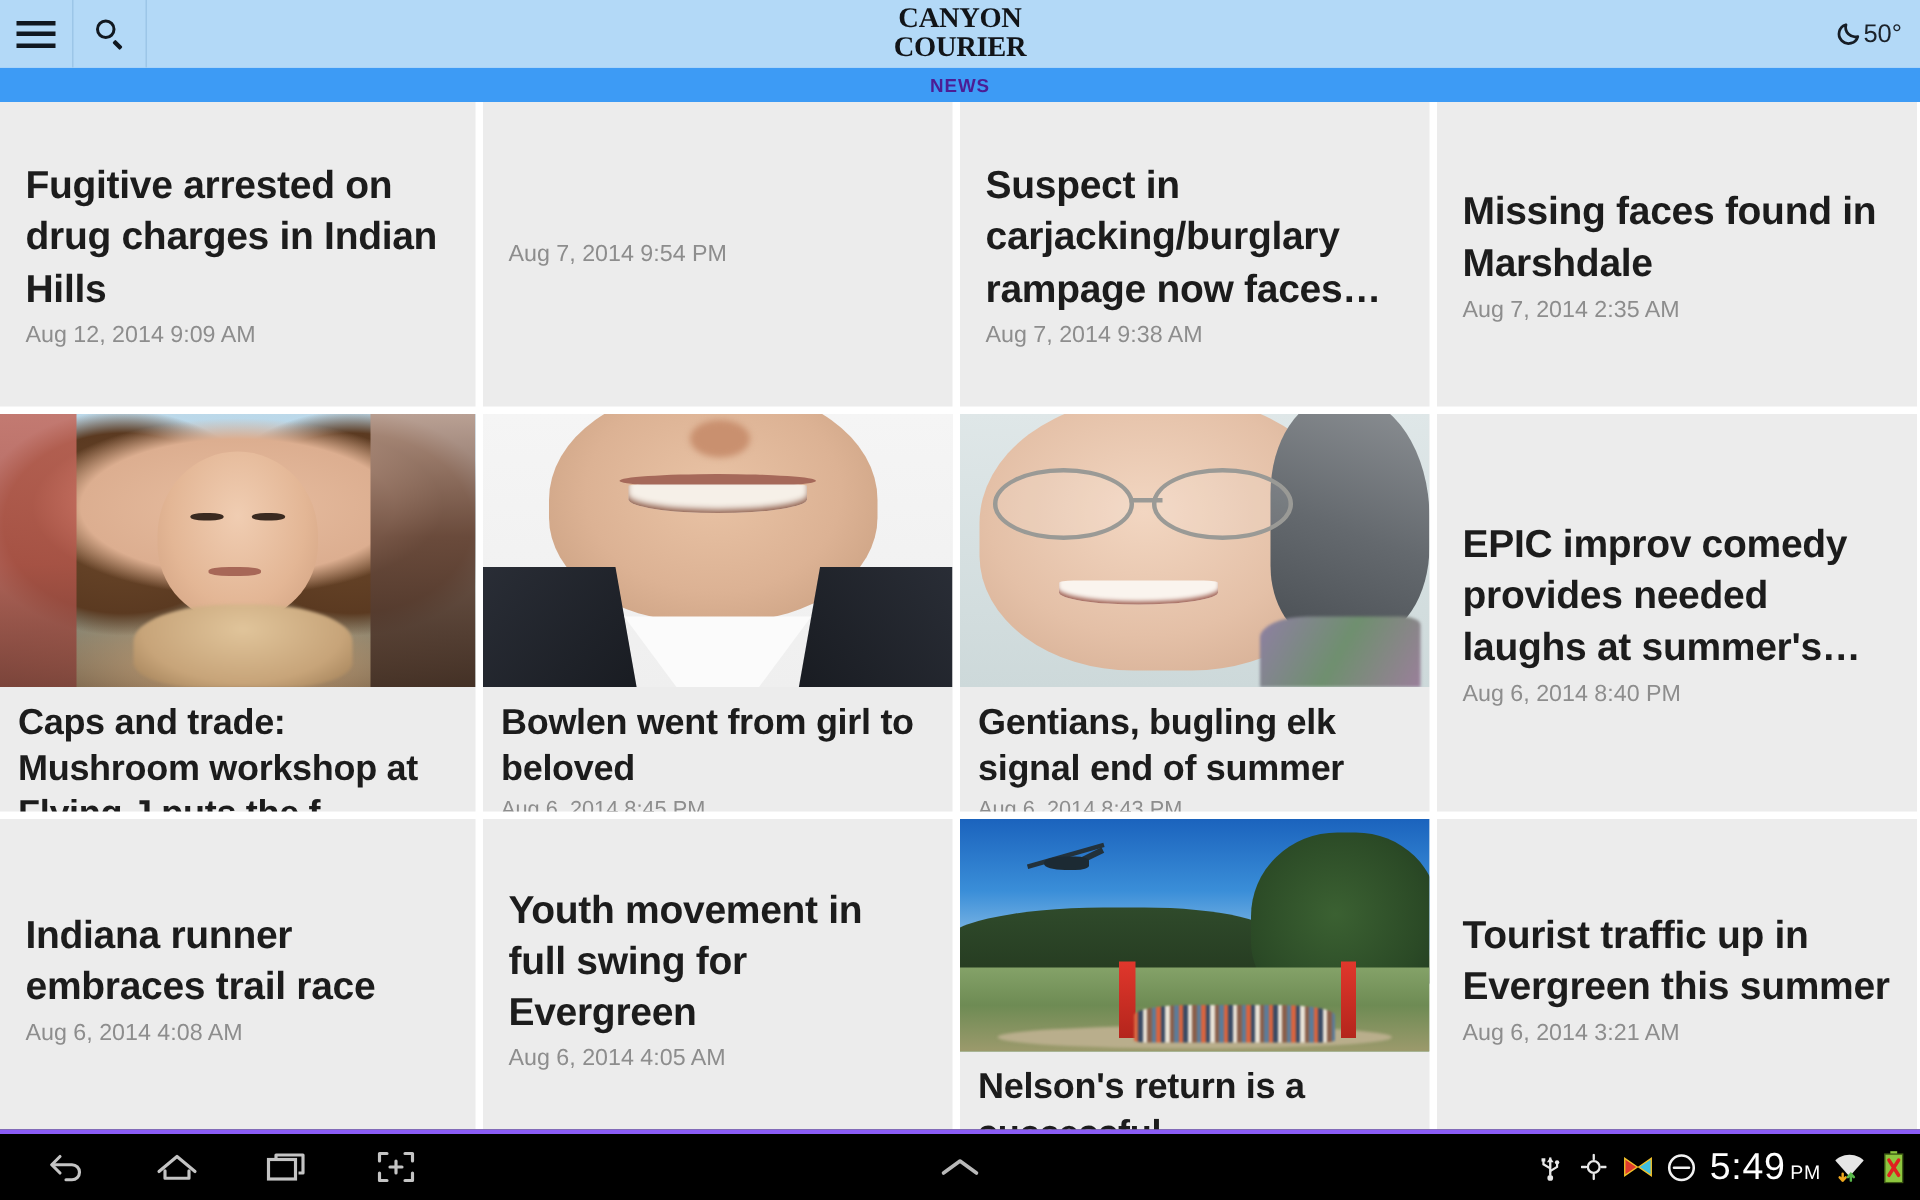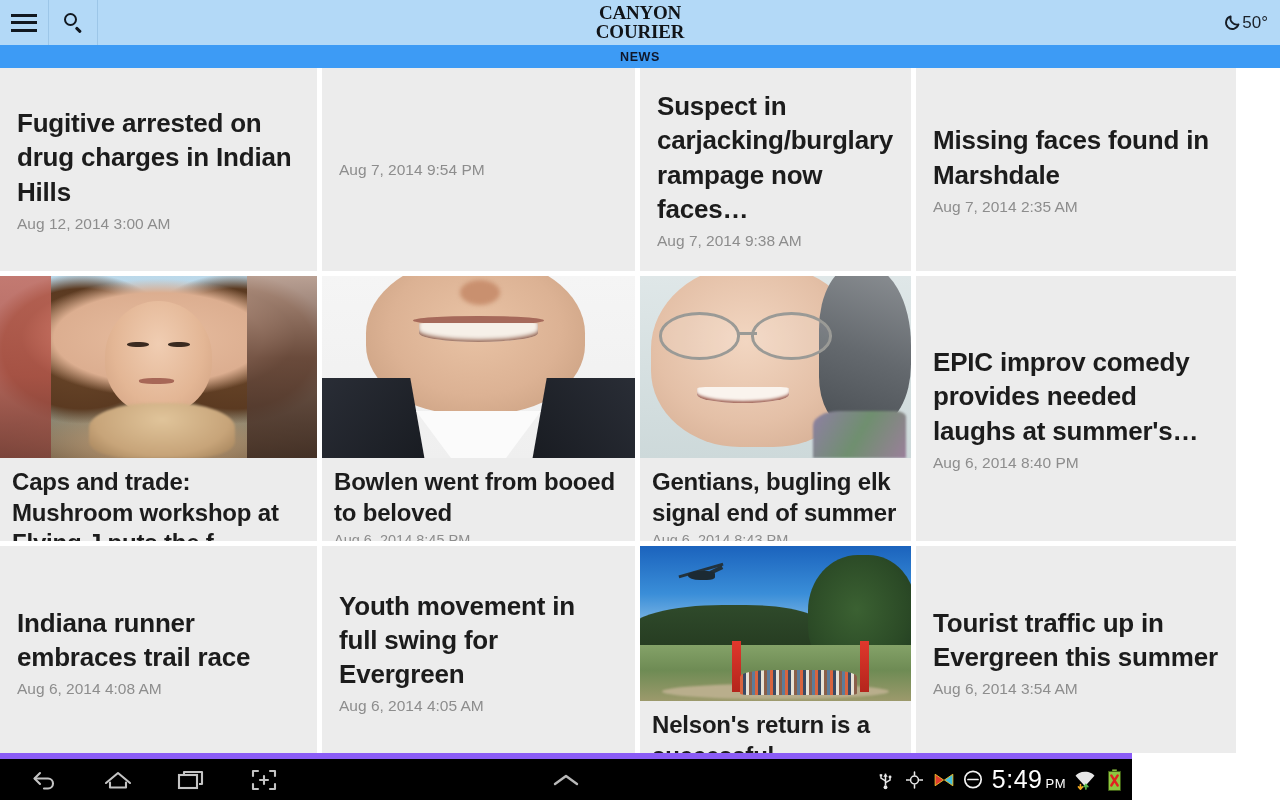--- a/index.html
+++ b/index.html
@@ -107,21 +107,21 @@
   .tabbar {
     height: 23px;
     background: #3d9bf5;
     display: flex;
     align-items: center;
     justify-content: center;
   }
   .tab {
     font-size: 12.5px;
     font-weight: bold;
-    color: #0f172a;
+    color: #4c1d95;
     letter-spacing: 0.6px;
   }
 
   
   .grid {
     position: relative;
     height: 685px;
     background: #ffffff;
     padding: 0;
     overflow: hidden;
@@ -132,21 +132,21 @@
     padding: 0 0 5px 0;
   }
   .card {
     background: #ececec;
     position: relative;
     overflow: hidden;
     box-sizing: border-box;
   }
   .card.c1 { width: 317px; }
   .card.c2 { width: 313px; }
-  .card.c3 { width: 271px; }
+  .card.c3 { width: 313px; }
   .card.c4 { width: 320px; }
 
   .card-text {
     padding: 14px 17px 12px 17px;
   }
   .card.has-img .card-text {
     padding: 9px 12px 10px 12px;
   }
   .headline {
     font-size: 26px;
@@ -374,24 +374,24 @@
     filter: blur(0.6px);
   }
 
   
   .clip-bottom { position: relative; }
 
   
   .navbar {
     position: absolute;
     left: 0; bottom: 0;
-    width: 1132px;
+    width: 1280px;
     height: 47px;
     background: #000000;
-    border-top: 6px solid #8b5cf6;
+    border-top: 3px solid #8b5cf6;
     display: flex;
     align-items: center;
     box-sizing: border-box;
   }
   .nav-left {
     display: flex;
     align-items: center;
     gap: 39px;
     padding-left: 28px;
   }
@@ -455,21 +455,21 @@
 <div class="tabbar">
   <span class="tab">NEWS</span>
 </div>
 
 <div class="grid">
 
   <div class="row row1">
     <div class="card c1 no-img">
       <div class="card-text">
         <p class="headline">Fugitive arrested on drug charges in Indian Hills</p>
-        <p class="timestamp">Aug 12, 2014 3:00 AM</p>
+        <p class="timestamp">Aug 12, 2014 9:09 AM</p>
       </div>
     </div>
     <div class="card c2 no-img">
       <div class="card-text">
         <p class="timestamp">Aug 7, 2014 9:54 PM</p>
       </div>
     </div>
     <div class="card c3 no-img">
       <div class="card-text">
         <p class="headline">Suspect in carjacking/burglary rampage now faces…</p>
@@ -504,21 +504,21 @@
       <div class="thumb img-man">
         <span class="face"></span>
         <span class="nose"></span>
         <span class="lip"></span>
         <span class="smile"></span>
         <span class="suit-l"></span>
           <span class="suit-r"></span>
         <span class="collar"></span>
       </div>
       <div class="card-text">
-        <p class="headline">Bowlen went from booed to beloved</p>
+        <p class="headline">Bowlen went from girl to beloved</p>
         <p class="timestamp">Aug 6, 2014 8:45 PM</p>
       </div>
     </div>
 
     <div class="card c3 has-img">
       <div class="thumb img-woman">
         <span class="face"></span>
         <span class="hair"></span>
         <span class="glass l"></span>
           <span class="glass r"></span>
@@ -572,21 +572,21 @@
           </span>
       </div>
       <div class="card-text">
         <p class="headline">Nelson's return is a successful</p>
       </div>
     </div>
 
     <div class="card c4 no-img">
       <div class="card-text">
         <p class="headline">Tourist traffic up in Evergreen this summer</p>
-        <p class="timestamp">Aug 6, 2014 3:54 AM</p>
+        <p class="timestamp">Aug 6, 2014 3:21 AM</p>
       </div>
     </div>
   </div>
 </div>
 
 <div class="navbar">
   <div class="nav-left">
     <span class="nav-ico">
       <svg width="28" height="24" viewBox="0 0 28 24" aria-hidden="true">
         <path d="M9 5 L3.5 10.5 L9 16" fill="none" stroke="#c4c4c4" stroke-width="2.1" stroke-linecap="round" stroke-linejoin="round"></path>

